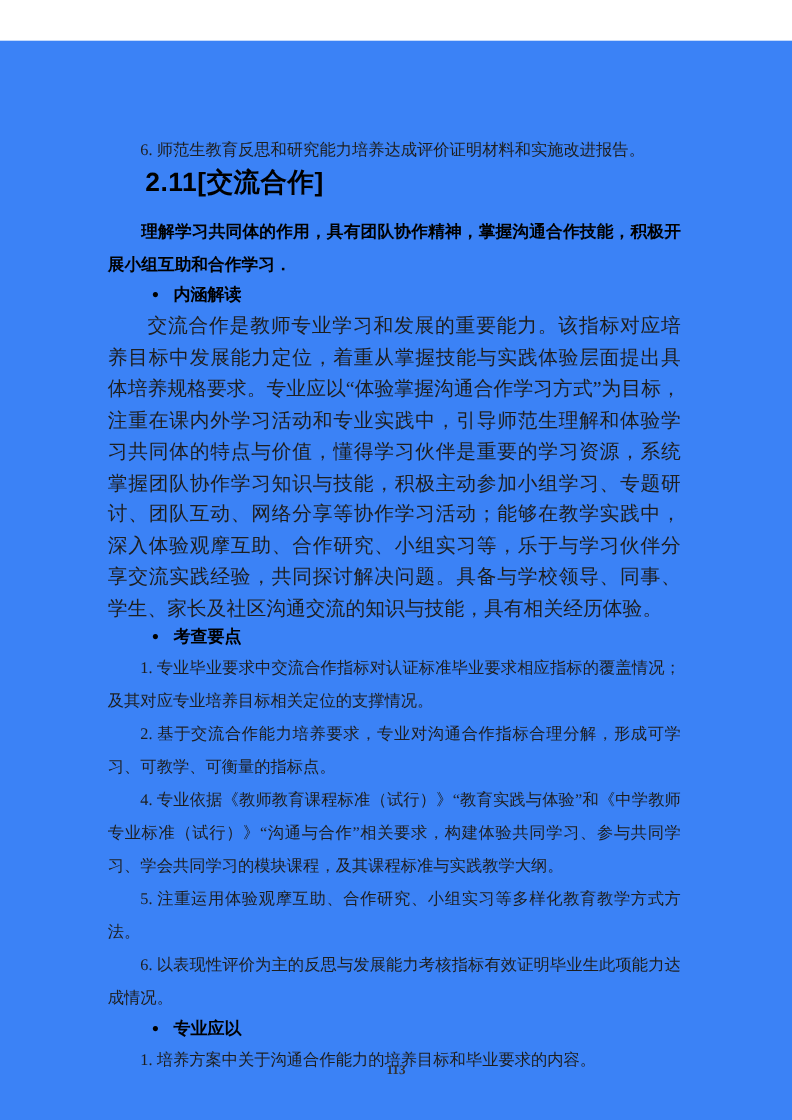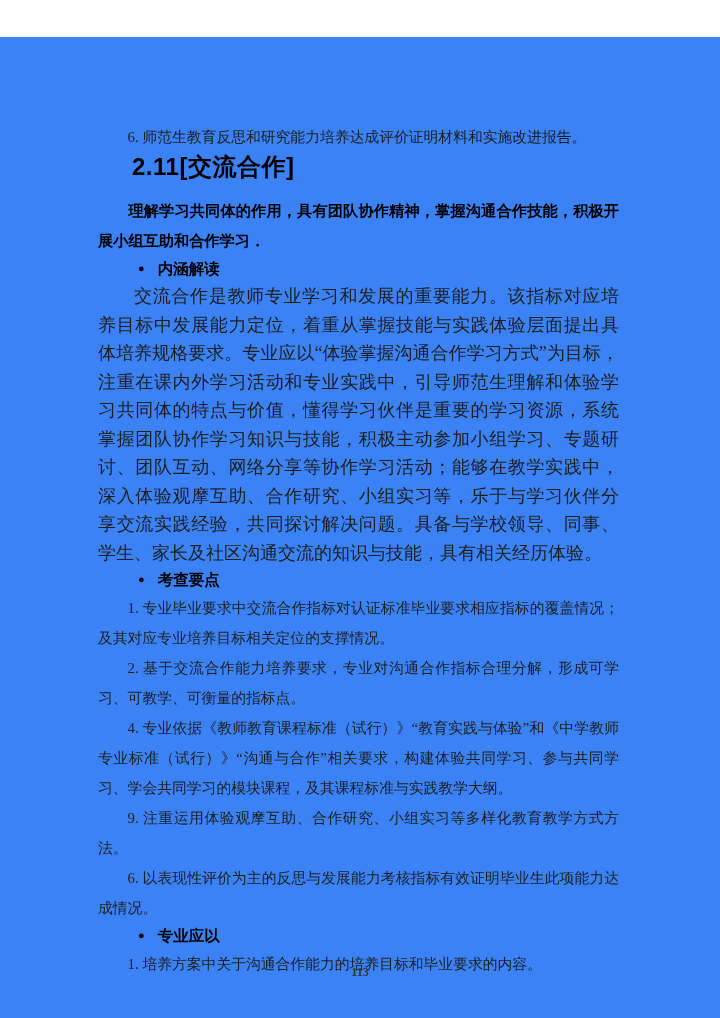--- a/index.html
+++ b/index.html
@@ -38,21 +38,21 @@
     font-family: "Liberation Sans", sans-serif;
     font-weight: 700;
     font-size: 24px;
     line-height: 30px;
     color: #000000;
     text-indent: 34px;
     letter-spacing: 0.5px;
   }
   .summary-para {
     margin-top: 14px !important;
-    font-family: Liberation Serif, serif;
+    font-family: Liberation Mono, monospace;
     font-weight: 700;
     font-size: 15.2px;
     line-height: 30px;
     text-indent: 2em;
     color: #000000;
   }
   .bullet-line {
     display: flex;
     align-items: center;
     padding-left: 40px;
@@ -111,21 +111,21 @@
     <p class="long-para">交流合作是教师专业学习和发展的重要能力。该指标对应培养目标中发展能力定位，着重从掌握技能与实践体验层面提出具体培养规格要求。专业应以“体验掌握沟通合作学习方式”为目标，注重在课内外学习活动和专业实践中，引导师范生理解和体验学习共同体的特点与价值，懂得学习伙伴是重要的学习资源，系统掌握团队协作学习知识与技能，积极主动参加小组学习、专题研讨、团队互动、网络分享等协作学习活动；能够在教学实践中，深入体验观摩互助、合作研究、小组实习等，乐于与学习伙伴分享交流实践经验，共同探讨解决问题。具备与学校领导、同事、学生、家长及社区沟通交流的知识与技能，具有相关经历体验。</p>
 
     <div class="bullet-line">
       <span class="bullet-dot">●</span>
       <span>考查要点</span>
     </div>
 
     <p class="item-para">1. 专业毕业要求中交流合作指标对认证标准毕业要求相应指标的覆盖情况；及其对应专业培养目标相关定位的支撑情况。</p>
     <p class="item-para">2. 基于交流合作能力培养要求，专业对沟通合作指标合理分解，形成可学习、可教学、可衡量的指标点。</p>
     <p class="item-para">4. 专业依据《教师教育课程标准（试行）》“教育实践与体验”和《中学教师专业标准（试行）》“沟通与合作”相关要求，构建体验共同学习、参与共同学习、学会共同学习的模块课程，及其课程标准与实践教学大纲。</p>
-    <p class="item-para">9. 注重运用体验观摩互助、合作研究、小组实习等多样化教育教学方式方法。</p>
+    <p class="item-para">5. 注重运用体验观摩互助、合作研究、小组实习等多样化教育教学方式方法。</p>
     <p class="item-para">6. 以表现性评价为主的反思与发展能力考核指标有效证明毕业生此项能力达成情况。</p>
 
     <div class="bullet-line">
       <span class="bullet-dot">●</span>
       <span>专业应以</span>
     </div>
 
     <p class="item-para">1. 培养方案中关于沟通合作能力的培养目标和毕业要求的内容。</p>
 
   </div>

